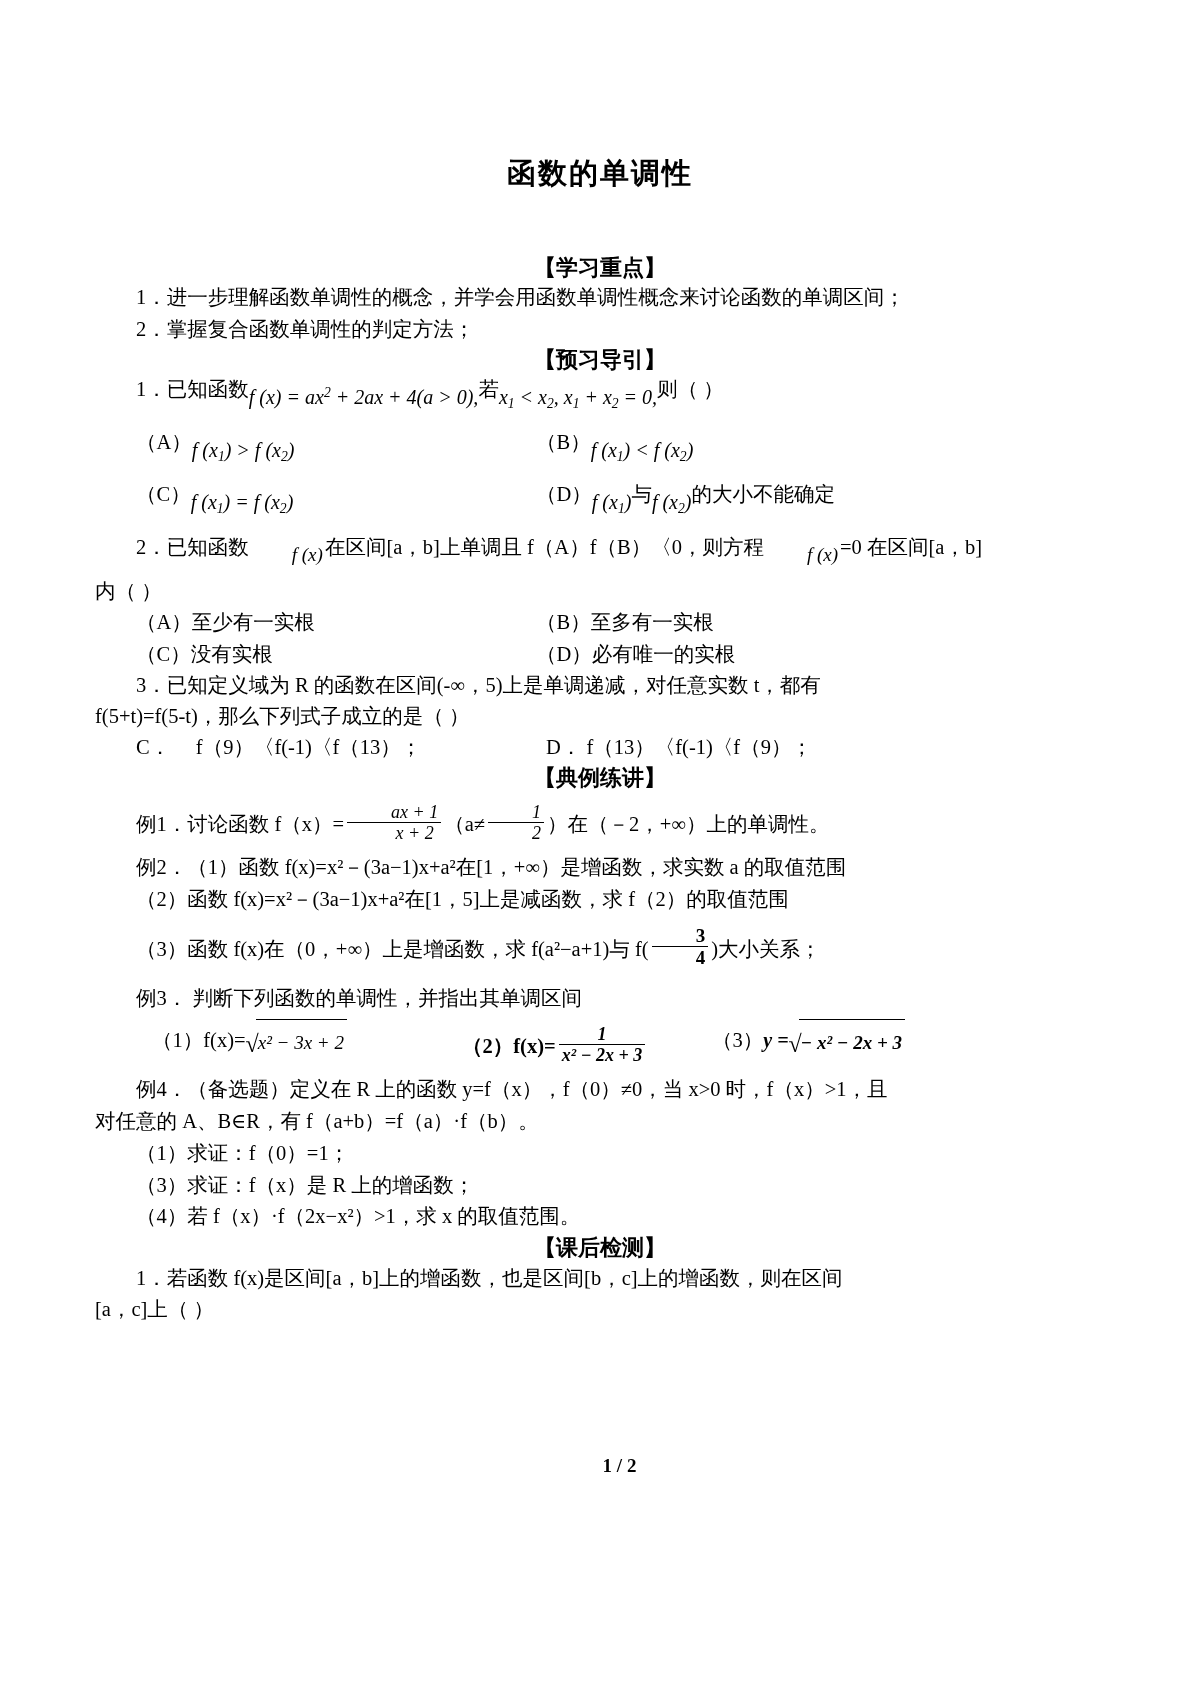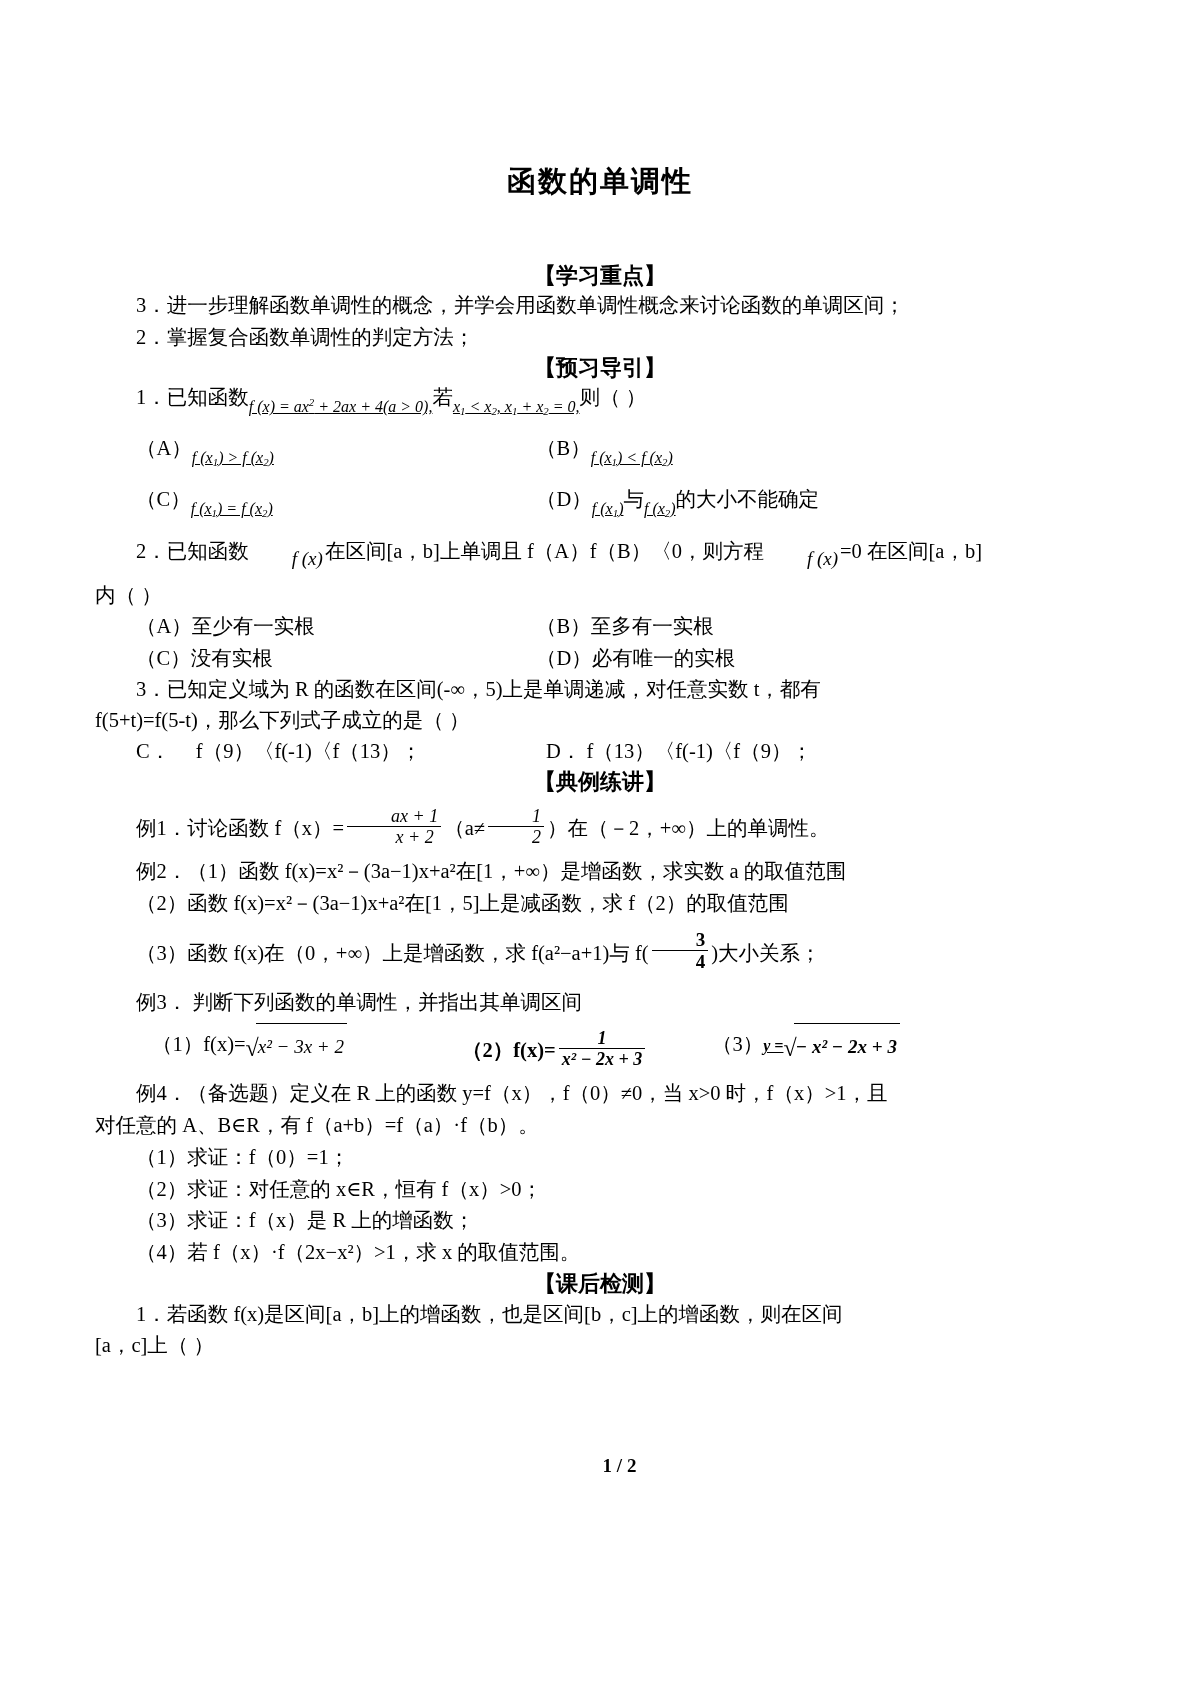--- a/index.html
+++ b/index.html
@@ -18,21 +18,21 @@
   .page {
     position: relative;
     width: 1191px;
     height: 1684px;
     padding: 0;
     box-sizing: border-box;
   }
   .content {
     position: absolute;
     left: 95px;
-    top: 12px;
+    top: 4px;
     width: 1010px;
   }
 
   
   .doc-title {
     text-align: center;
     font-family: "DejaVu Serif", "Liberation Serif", serif;
     font-weight: bold;
     font-size: 29px;
     letter-spacing: 2px;
@@ -77,23 +77,22 @@
     width: 400px;
   }
   .optrow.wide > .col.first {
     width: 410px;
   }
 
   
   .mf {
     font-family: "Liberation Serif", "DejaVu Serif", serif;
     font-style: italic;
-    font-size: 16px;
+    font-size: 20px;
     white-space: nowrap;
-    text-decoration: underline;
   }
   sub {
     font-size: 0.68em;
     vertical-align: -0.28em;
     font-style: italic;
   }
   sup {
     font-size: 0.68em;
     vertical-align: 0.52em;
     font-style: italic;
@@ -216,21 +215,21 @@
 
 <div class="page">
 
   <div class="content">
 
     <div class="doc-title">函数的单调性</div>
 
     <div style="height:62px"></div>
 
     <div class="section-head">【学习重点】</div>
-    <div class="para">3．进一步理解函数单调性的概念，并学会用函数单调性概念来讨论函数的单调区间；</div>
+    <div class="para">1．进一步理解函数单调性的概念，并学会用函数单调性概念来讨论函数的单调区间；</div>
     <div class="para">2．掌握复合函数单调性的判定方法；</div>
 
     <div class="section-head">【预习导引】</div>
 
     <div class="q1-line">
       <span>1．已知函数</span><span class="mf raise"><span>f (x) = ax</span><sup>2</sup><span> + 2ax + 4(a &gt; 0),</span></span><span>若</span><span class="mf raise"><span>x</span><sub>1</sub><span> &lt; x</span><sub>2</sub><span>, x</span><sub>1</sub><span> + x</span><sub>2</sub><span> = 0,</span></span><span>则</span><span>（    ）</span>
     </div>
 
     <div class="spacer-20"></div>
 
@@ -300,21 +299,20 @@
         <span>（2）f(x)=</span><span class="frac"><span class="num">1</span><span class="den">x² − 2x + 3</span></span>
       </div>
       <div class="cell">
         <span>（3）</span><span class="mf" style="font-weight:bold">y =</span><span class="radical bold-rad"><span class="sign">√</span><span class="rad-body">− x² − 2x + 3</span></span>
       </div>
     </div>
 
     <div class="ex-line">例4．（备选题）定义在 R 上的函数 y=f（x），f（0）≠0，当 x&gt;0 时，f（x）&gt;1，且</div>
     <div class="ex-line noindent" style="text-indent:0">对任意的 A、B∈R，有 f（a+b）=f（a）·f（b）。</div>
     <div class="ex-line">（1）求证：f（0）=1；</div>
-    <div class="ex-line">（2）求证：对任意的 x∈R，恒有 f（x）&gt;0；</div>
     <div class="ex-line">（3）求证：f（x）是 R 上的增函数；</div>
     <div class="ex-line">（4）若 f（x）·f（2x−x²）&gt;1，求 x 的取值范围。</div>
 
     <div class="section-head">【课后检测】</div>
     <div class="para">1．若函数 f(x)是区间[a，b]上的增函数，也是区间[b，c]上的增函数，则在区间</div>
     <div class="para noindent">[a，c]上（        ）</div>
 
   </div>
 
   <div class="footer">1 / 2</div>

